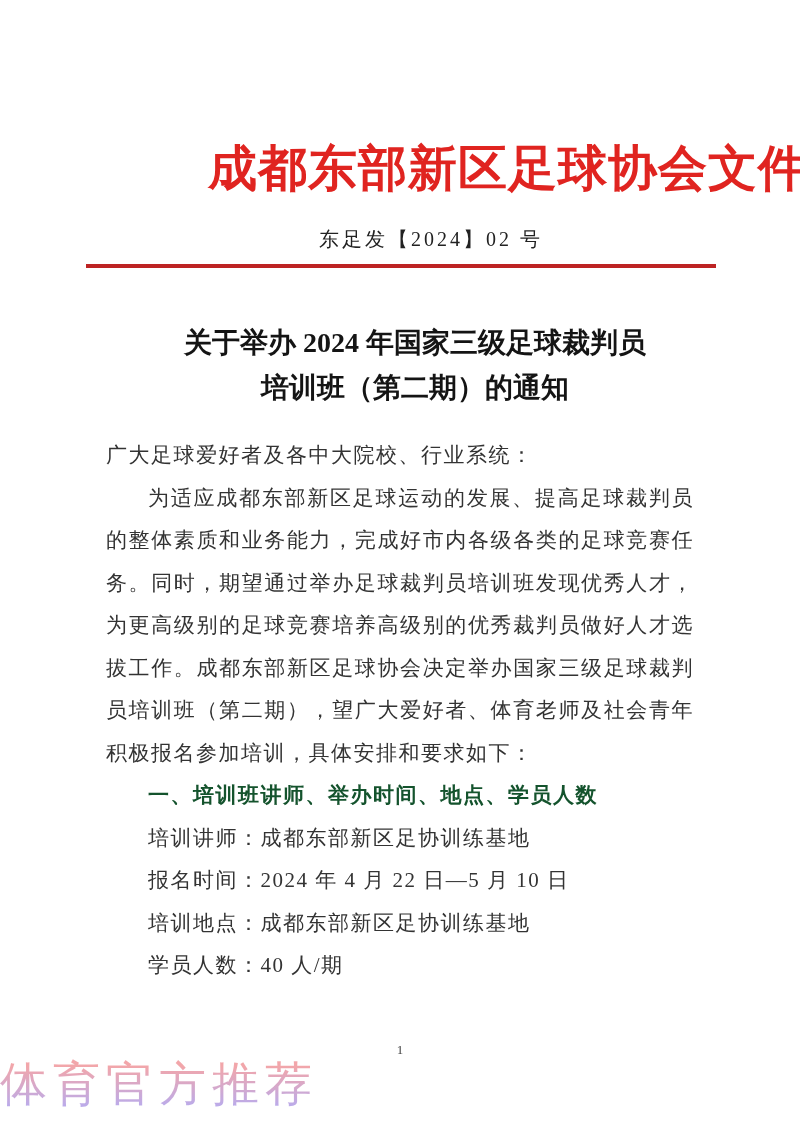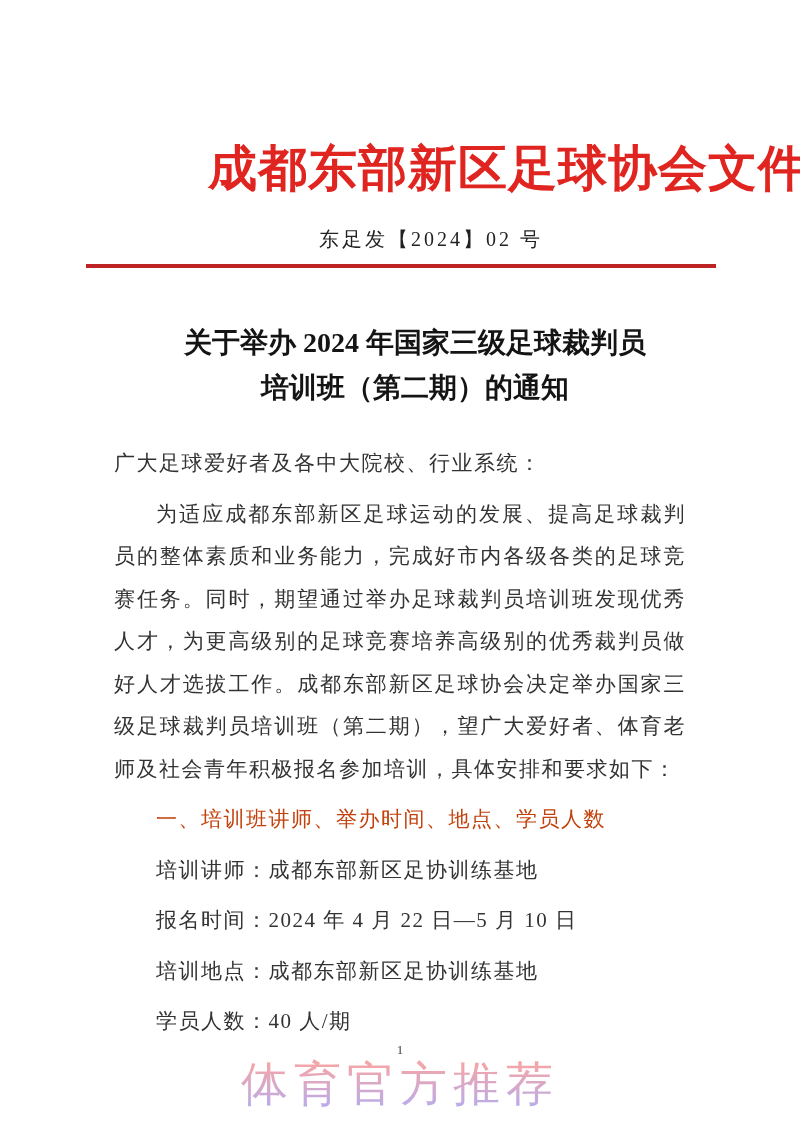--- a/index.html
+++ b/index.html
@@ -65,44 +65,43 @@
       top: 434px;
       left: 106px;
       width: 588px;
       font-size: 21px;
       color: #333333;
       line-height: 42.5px;
       letter-spacing: 1.5px;
       text-align: justify;
     }
     .body-text p {
-      margin: 8px;
+      margin: 0;
     }
     .indent {
       text-indent: 2em;
     }
     .section-heading {
-      font-weight: normal;
-      color: #c2410c;
+      font-weight: bold;
+      color: #14532d;
     }
     .page-number {
       position: absolute;
       top: 1042px;
       left: 0;
       width: 100%;
       text-align: center;
       font-size: 13px;
       color: #444444;
     }
     .watermark {
       position: absolute;
       top: 1056px;
       left: 0;
       width: 100%;
-      text-align: center;
       font-size: 47px;
       letter-spacing: 6px;
       line-height: 56px;
       white-space: nowrap;
       background: linear-gradient(180deg, #f2a6aa 18%, #bcabe9 88%);
       -webkit-background-clip: text;
       background-clip: text;
       color: transparent;
       pointer-events: none;
     }

